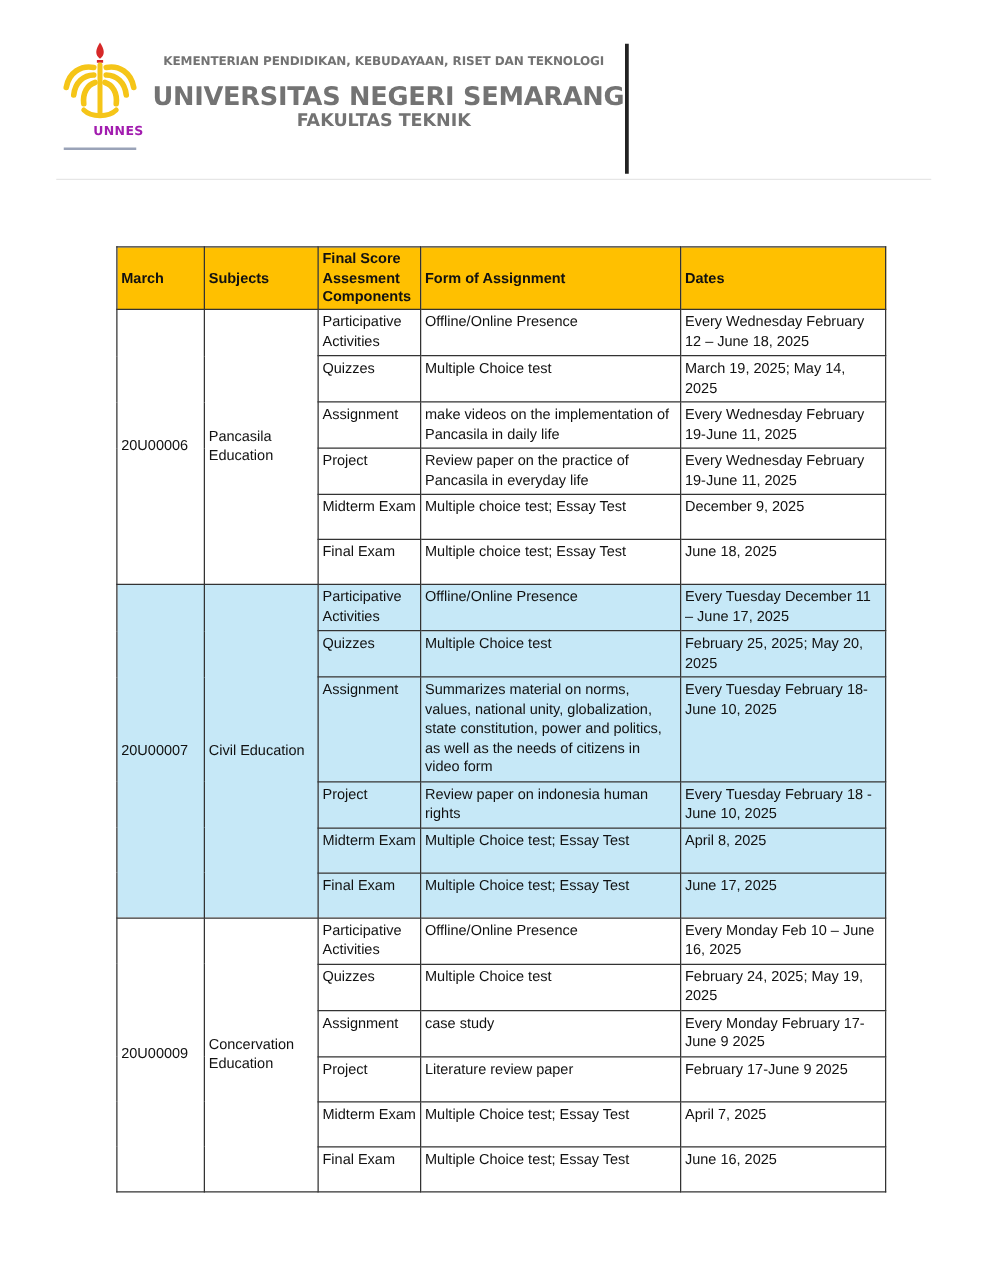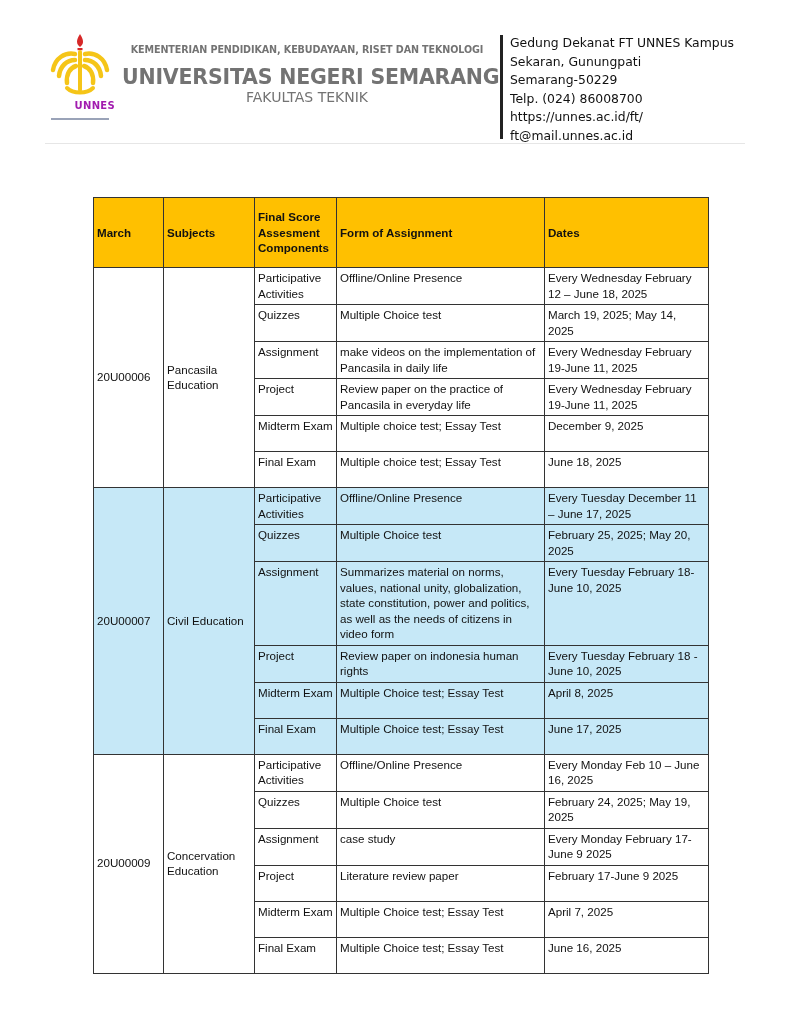--- a/index.html
+++ b/index.html
@@ -7,35 +7,35 @@
 
     .letterhead { position: absolute; left: 0; top: 0; width: 791px; height: 150px; }
     .logo { position: absolute; left: 45px; top: 30px; width: 70px; height: 92px; }
     .logo svg { display: block; }
     .logo-word { position: absolute; left: 0; top: 70px; width: 70px; text-align: right; font-family: "DejaVu Sans", sans-serif; font-weight: bold; font-size: 10px; color: #a21caf; letter-spacing: 0.3px; }
     .logo-sub { position: absolute; left: 6px; top: 88px; width: 58px; height: 2px; background: #9aa3b8; }
 
     .inst { position: absolute; left: 122px; top: 44px; width: 370px; text-align: center; color: #737373; }
     .inst-ministry { font-family: "DejaVu Sans", sans-serif; font-weight: bold; font-size: 9.6px; letter-spacing: -0.1px; white-space: nowrap; }
     .inst-univ { font-family: "DejaVu Sans", sans-serif; font-weight: bold; font-size: 20.5px; line-height: 22px; letter-spacing: -0.2px; white-space: nowrap; margin-top: 11px; }
-    .inst-faculty { font-family: "DejaVu Sans", sans-serif; font-weight: normal; font-size: 14px; line-height: 16px; margin-top: 1px; }
+    .inst-faculty { font-family: "DejaVu Sans", sans-serif; font-weight: bold; font-size: 14px; line-height: 16px; margin-top: 1px; }
 
     .vbar { position: absolute; left: 500px; top: 35px; width: 3px; height: 104px; background: #222; }
     .address { position: absolute; left: 510px; top: 34px; font-family: "DejaVu Sans", sans-serif; font-size: 12.4px; line-height: 18.5px; color: #111; white-space: nowrap; }
     .address div { white-space: nowrap; }
     .hrule { position: absolute; left: 45px; top: 143px; width: 700px; height: 1px; background: #e6e6e6; }
 
     table.schedule { position: absolute; left: 93px; top: 197px; width: 615px; border-collapse: collapse; table-layout: fixed; font-family: "Liberation Sans", sans-serif; font-size: 11.6px; }
     table.schedule col.c1 { width: 70px; }
     table.schedule col.c2 { width: 91px; }
     table.schedule col.c3 { width: 82px; }
     table.schedule col.c4 { width: 208px; }
     table.schedule col.c5 { width: 164px; }
     table.schedule th, table.schedule td { border: 1px solid #333; padding: 2px 3px 3px 3px; text-align: left; vertical-align: top; line-height: 15.5px; }
-    table.schedule th { background: #ffc000; font-weight: bold; vertical-align: middle; height: 47px; padding: 11px 3px; }
+    table.schedule th { background: #ffc000; font-weight: bold; vertical-align: middle; height: 47px; padding: 1px 3px; }
     table.schedule td.mid { vertical-align: middle; }
     tr.blue td { background: #c6e8f7; }
     tr.white td { background: #ffffff; }
     table.schedule td { height: 30px; }
   </style>
 </head>
 <body>
 
 <div class="letterhead">
   <div class="logo">
@@ -60,28 +60,20 @@
   </div>
 
   <div class="inst">
     <div class="inst-ministry">KEMENTERIAN PENDIDIKAN, KEBUDAYAAN, RISET DAN TEKNOLOGI</div>
     <div class="inst-univ">UNIVERSITAS NEGERI SEMARANG</div>
     <div class="inst-faculty">FAKULTAS TEKNIK</div>
   </div>
 
   <div class="vbar"></div>
 
-  <div class="address">
-    <div>Gedung Dekanat FT UNNES Kampus</div>
-    <div>Sekaran, Gunungpati</div>
-    <div>Semarang-50229</div>
-    <div>Telp. (024) 86008700</div>
-    <div>https://unnes.ac.id/ft/</div>
-    <div>ft@mail.unnes.ac.id</div>
-  </div>
 
   <div class="hrule"></div>
 </div>
 
 <table class="schedule">
   <colgroup>
     <col class="c1">
       <col class="c2">
       <col class="c3">
       <col class="c4">

